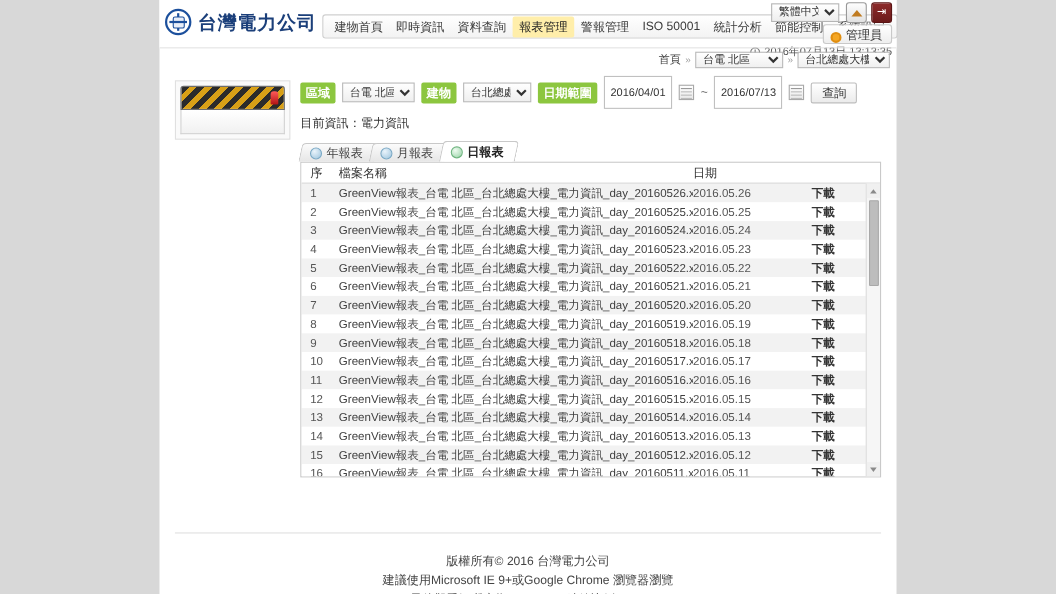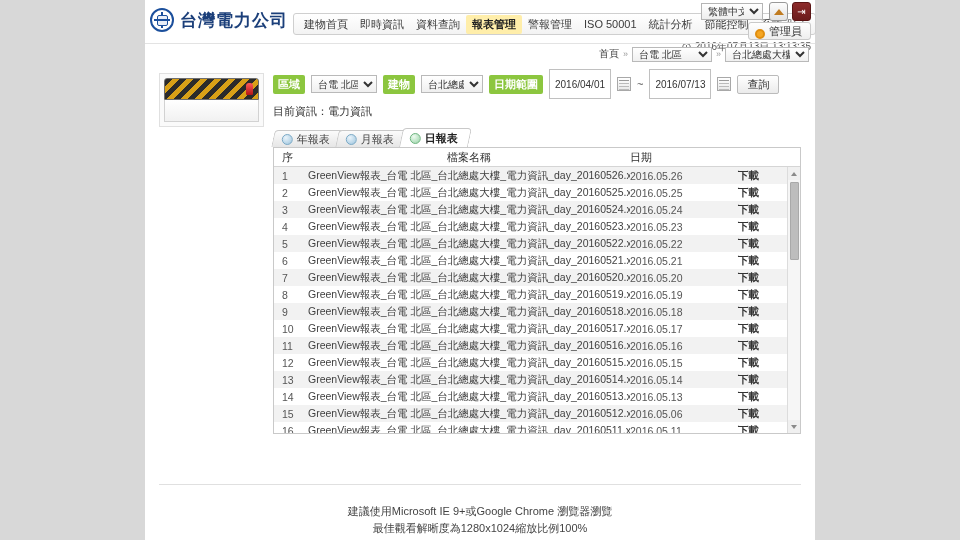--- a/index.html
+++ b/index.html
@@ -20,21 +20,21 @@
   .logo-mark { width:24px; height:24px; border-radius:50%; background:#fff; border:2px solid #1b4f9c; position:relative; }
   .logo-mark::before { content:""; position:absolute; left:50%; top:2px; width:2px; height:16px; background:#1b4f9c; transform:translateX(-50%); }
   .logo-mark::after { content:""; position:absolute; top:50%; left:2px; width:16px; height:2px; background:#1b4f9c; transform:translateY(-50%); }
   .logo-inner { position:absolute; left:50%; top:50%; width:11px; height:11px; margin:-5.5px 0 0 -5.5px; border:1.5px solid #1b4f9c; border-radius:2px; background:#e8eef8; }
   .logo-text { font-size:17px; font-weight:bold; color:#1b3f7a; letter-spacing:1px; font-family:"DejaVu Serif","Liberation Serif",serif; }
 
   .mainnav { position:absolute; left:148px; top:13px; height:22px;
              border:1px solid #cfcfcf; border-radius:3px; background:linear-gradient(#fff,#f3f3f3);
              display:flex; align-items:center; padding:0 4px; }
   .mainnav a { display:inline-block; padding:2px 6px; color:#3a3a3a; text-decoration:none; font-size:11px; white-space:nowrap; border-radius:2px; }
-  .mainnav a.active { background:#ffeeaa; color:#222; font-weight:bold; }
+  .mainnav a.active { background:#ffeeaa; color:#222; font-weight:normal; }
 
   .lang-wrap { position:absolute; right:52px; top:3px;margin-left:16px; }
   .lang-select { width:62px; height:17px; font-size:10px; padding:0 2px; border:1px solid #b5b5b5; background:linear-gradient(#fff,#eee); color:#333; }
   .icon-btn { position:absolute; top:2px; width:19px; height:19px; border:1px solid #999; border-radius:3px;
               background:linear-gradient(#fdfdfd,#e2e2e2); display:flex; align-items:center; justify-content:center; cursor:pointer; }
   .icon-btn.home { right:27px; }
   .icon-btn.logout { right:4px; background:linear-gradient(#8d2b2b,#6b1b1b); border-color:#5a1414; }
   .home-glyph { width:0;height:0;border-left:5px solid transparent;border-right:5px solid transparent;border-bottom:6px solid #c07b20; }
   .logout-glyph { color:#fff; font-size:10px; line-height:1; }
 
@@ -97,21 +97,21 @@
          background:linear-gradient(#fbfbfb,#e6e6e6); color:#444; margin-right:-5px;
          transform:skewX(-12deg); cursor:pointer; }
   .tab > * { transform:skewX(12deg); }
   .tab.active { height:19px; background:#fff; color:#222; font-weight:bold; z-index:3; }
   .tab-ico { width:11px; height:11px; border-radius:50%; background:radial-gradient(circle at 35% 30%,#eaf4fb,#9cc4dd); border:1px solid #7aa9c6; }
   .tab.active .tab-ico { background:radial-gradient(circle at 35% 30%,#eefbf0,#96d2a5); border-color:#6eb47f; }
 
   .tablebox { border:1px solid #c9c9c9; background:#fff; position:relative; height:287px; overflow:hidden; }
   .thead { display:flex; height:19px; align-items:center; border-bottom:1px solid #d5d5d5; font-size:11px; color:#333; background:#fff; }
   .th-seq { width:34px; padding-left:8px; }
-  .th-name { flex:1;text-align:center; }
+  .th-name { flex:1; }
   .th-date { width:108px; }
   .th-act { width:48px; }
   .th-pad { width:14px; }
 
   .rows { height:267px; overflow:hidden; position:relative; }
   .row { display:flex; align-items:center; height:17px; font-size:10.5px; color:#444; }
   .row:nth-child(odd) { background:#f2f2f2; }
   .row:nth-child(even) { background:#fff; }
   .c-seq { width:34px; padding-left:8px; color:#555; }
   .c-name { flex:1; color:#3f3f3f; white-space:nowrap; overflow:hidden; }
@@ -332,21 +332,21 @@
             <div class="row">
               <div class="c-seq">14</div>
               <div class="c-name">GreenView報表_台電 北區_台北總處大樓_電力資訊_day_20160513.xlsx</div>
               <div class="c-date">2016.05.13</div>
               <div class="c-act">下載</div>
               <div class="c-pad"></div>
             </div>
             <div class="row">
               <div class="c-seq">15</div>
               <div class="c-name">GreenView報表_台電 北區_台北總處大樓_電力資訊_day_20160512.xlsx</div>
-              <div class="c-date">2016.05.06</div>
+              <div class="c-date">2016.05.12</div>
               <div class="c-act">下載</div>
               <div class="c-pad"></div>
             </div>
             <div class="row">
               <div class="c-seq">16</div>
               <div class="c-name">GreenView報表_台電 北區_台北總處大樓_電力資訊_day_20160511.xlsx</div>
               <div class="c-date">2016.05.11</div>
               <div class="c-act">下載</div>
               <div class="c-pad"></div>
             </div>
@@ -360,17 +360,18 @@
               <span class="vs-tri-dn"></span>
             </div>
         </div>
       </div>
 
     </div>
   </div>
 
   <div class="foot-rule"></div>
   <div class="footer">
+    <div>版權所有© 2016 台灣電力公司</div>
     <div>建議使用Microsoft IE 9+或Google Chrome 瀏覽器瀏覽</div>
     <div>最佳觀看解晰度為1280x1024縮放比例100%</div>
   </div>
 
 </div>
 
 </body></html>

